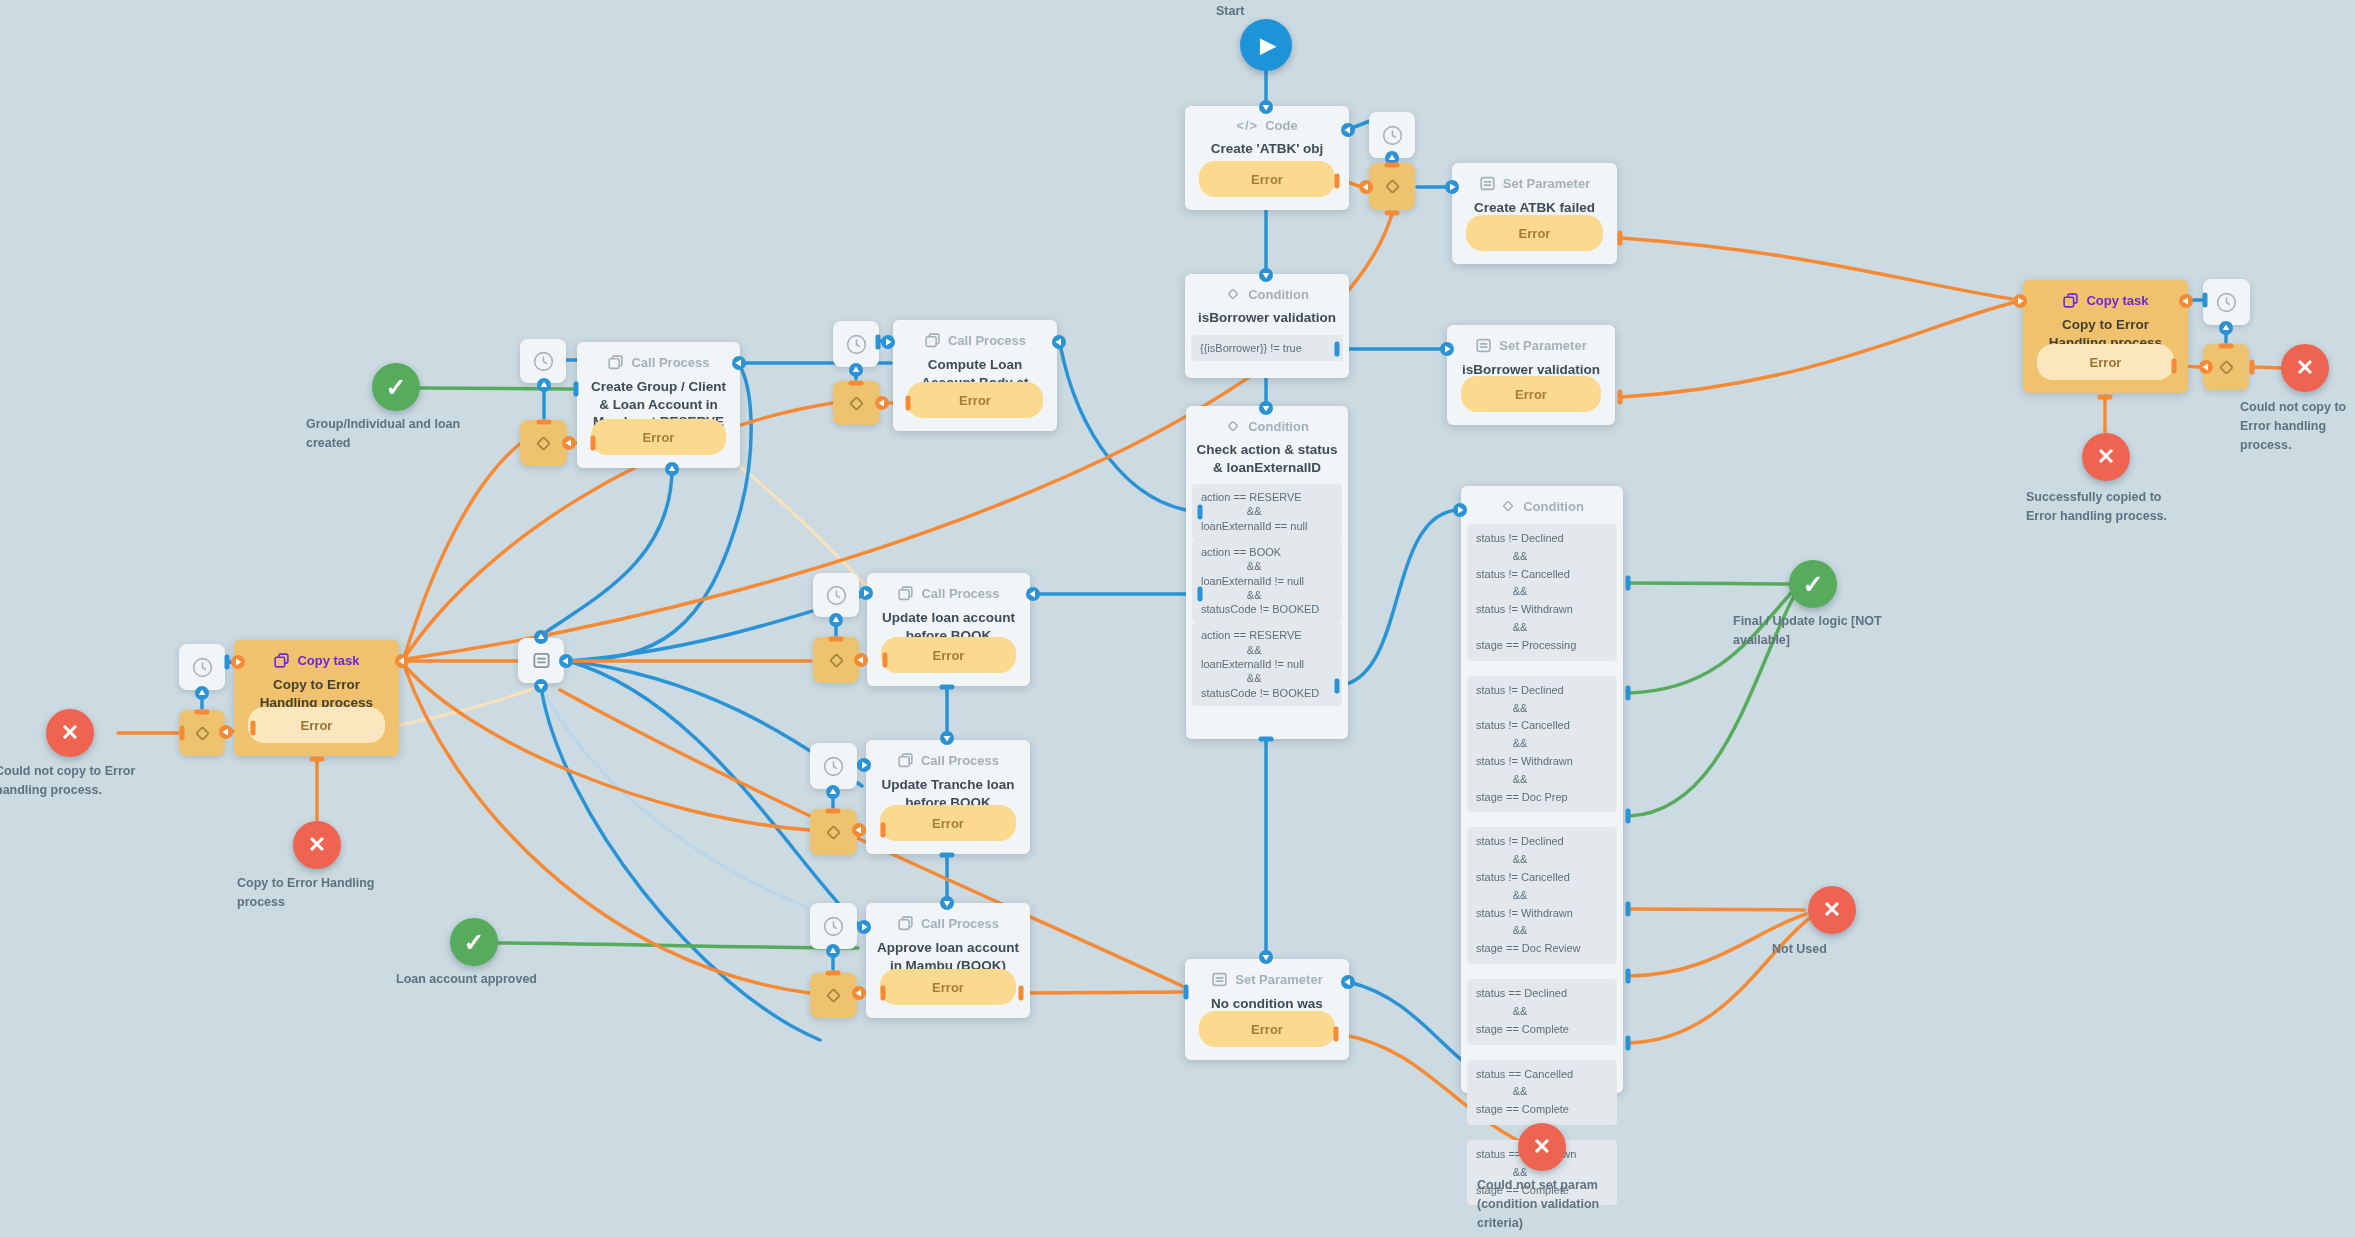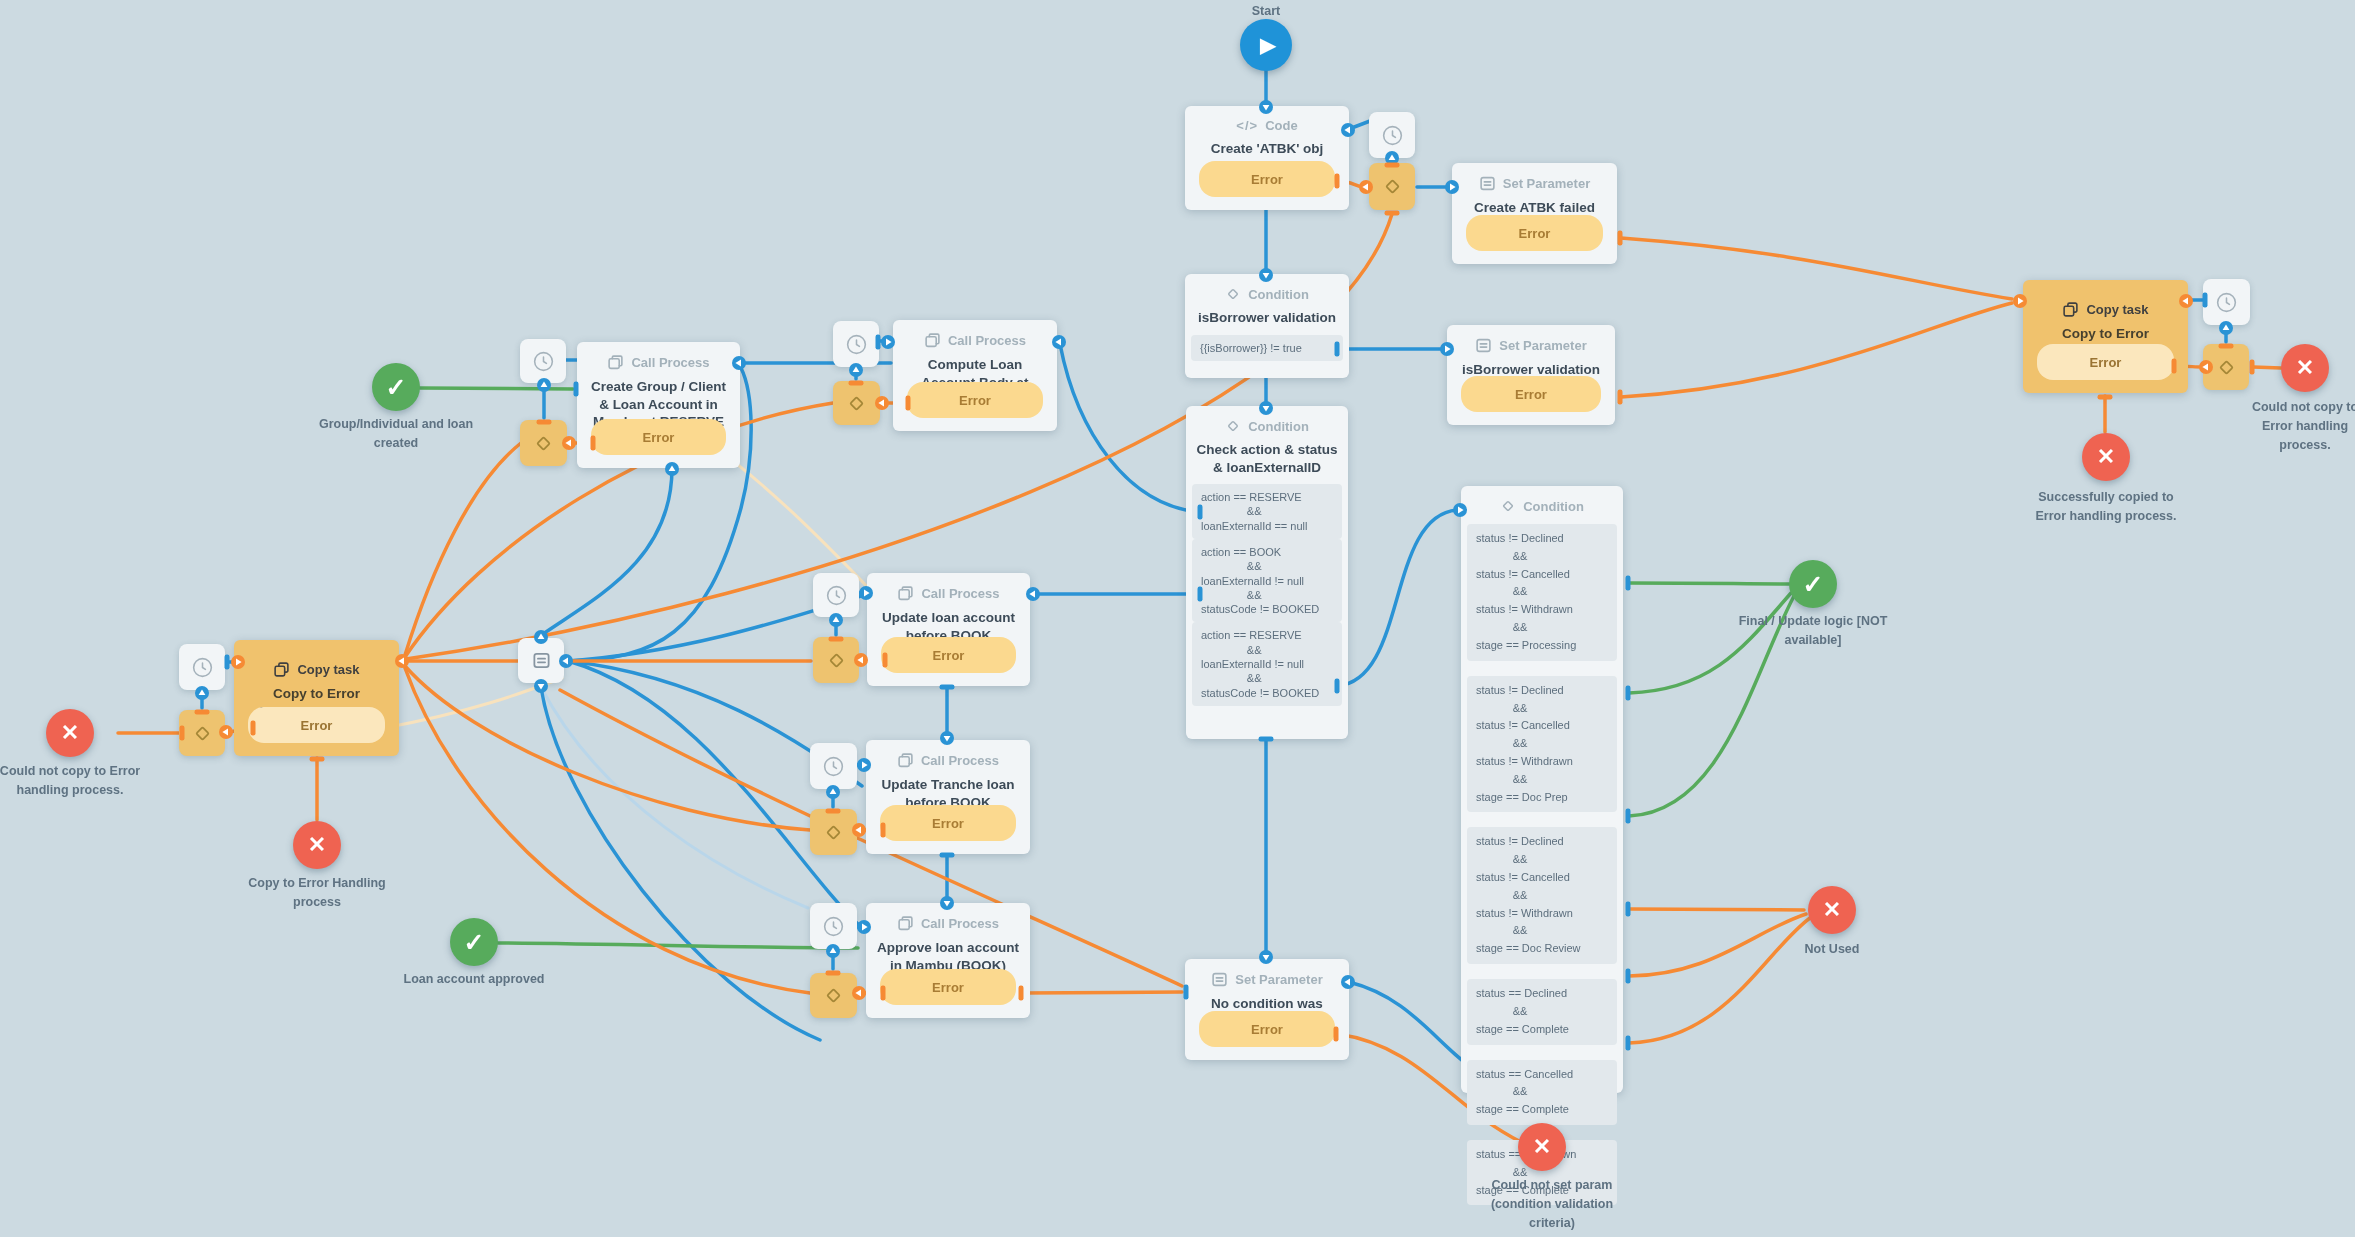--- a/index.html
+++ b/index.html
@@ -10,21 +10,21 @@
   .node{position:absolute;background:#f2f5f7;border-radius:6px;
         box-shadow:0 2px 8px rgba(50,80,100,.25);}
   .node .hd{display:flex;align-items:center;justify-content:center;gap:7px;
         color:#a3b1ba;font-size:13px;font-weight:700;padding-top:12px;}
   .node .ttl{color:#3d4b58;font-size:13.5px;font-weight:700;text-align:center;
         padding:7px 10px 0;line-height:1.3;}
   .err{position:absolute;left:14px;right:14px;bottom:13px;height:36px;background:#fbd98f;
         border-radius:16px;color:#a87c34;font-weight:700;font-size:13px;
         display:flex;align-items:center;justify-content:center;}
   .node.orange{background:#f0c26d;}
-  .node.orange .hd{color:#404040;margin-top:9px;}
+  .node.orange .hd{color:#6d28d9;}
   .node.orange .ttl{color:#46402f;}
   .node.orange .err{background:#fbe7bd;color:#9a7433;}
   .chips{display:flex;flex-direction:column;padding:8px 6px 13px;gap:14px;}
   .chips.tight{gap:0;}
   .chips.roomy{gap:15px;padding-top:10px;}
   .chip{background:#e2e8ec;border-radius:4px;color:#5c6e7d;font-size:11px;
         line-height:1.3;padding:6px 9px;white-space:pre-wrap;}
   .roomy .chip{line-height:1.62;}
   .ic{fill:none;stroke:currentColor;stroke-width:1.5;stroke-linecap:round;stroke-linejoin:round;}
   .codeglyph{font-weight:700;font-size:13px;letter-spacing:1px;}
@@ -35,21 +35,21 @@
   .small.dia{background:#eec36f;color:#a58737;}
   .small.dia .ic{stroke-width:1.7;}
   .small.hubbox{color:#8795a1;}
   
   .circle{position:absolute;width:48px;height:48px;border-radius:50%;
         display:flex;align-items:center;justify-content:center;color:#fff;
         box-shadow:0 3px 7px rgba(50,80,100,.35);font-weight:700;}
   .circle.green{background:#57ab5c;font-size:25px;}
   .circle.red{background:#ef6351;font-size:22px;}
   .circle.blue{background:#1f93d8;width:52px;height:52px;font-size:20px;}
-  .clabel{position:absolute;text-align:center;color:#5e7282;font-size:12.5px;
+  .clabel{position:absolute;color:#5e7282;font-size:12.5px;
         font-weight:700;line-height:1.5;}
 </style>
 </head>
 <body>
 
 <div class="stage">
 
   <svg class="layer" id="wires" width="2355" height="1237">
       <path d="M709,443 C770,486 830,548 886,606" stroke="#f8e2bd" stroke-width="3" fill="none" stroke-linecap="round"></path>
       <path d="M384,728 C470,712 520,694 562,678" stroke="#f8e2bd" stroke-width="3" fill="none" stroke-linecap="round"></path>

